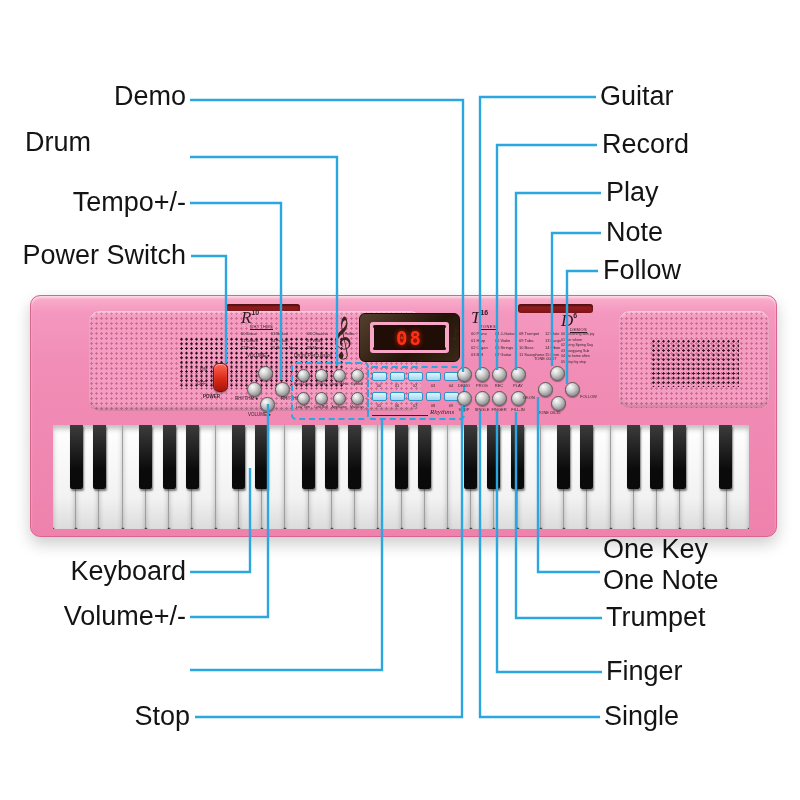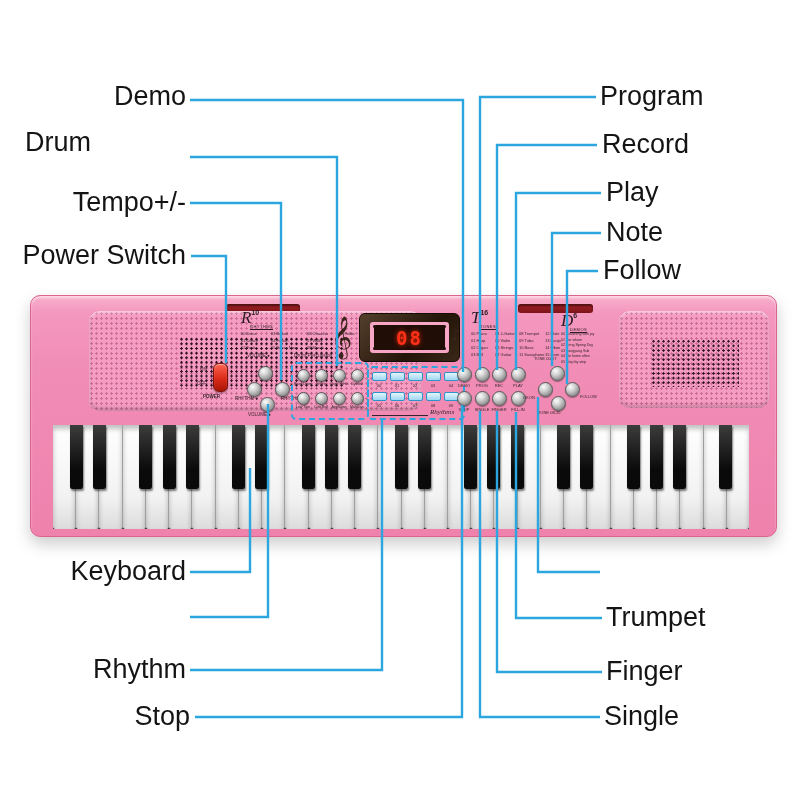--- a/index.html
+++ b/index.html
@@ -74,30 +74,34 @@
 
 <div id="stage">
 
   <div class="lbl r" style="right:614px;top:97px">Demo</div>
   <div class="lbl" style="left:25px;top:143px">
       <div>Drum</div>
   </div>
   <div class="lbl r" style="right:614px;top:256px">Power Switch</div>
   <div class="lbl r" style="right:614px;top:203px">Tempo+/-</div>
 
-  <div class="lbl" style="left:600px;top:97px">Program</div>
+  <div class="lbl" style="left:600px;top:97px">Guitar</div>
   <div class="lbl" style="left:602px;top:145px">Record</div>
   <div class="lbl" style="left:606px;top:193px">Play</div>
   <div class="lbl" style="left:606px;top:233px">Note</div>
   <div class="lbl" style="left:603px;top:271px">Follow</div>
 
   <div class="lbl r" style="right:614px;top:572px">Keyboard</div>
-  <div class="lbl r" style="right:614px;top:670px">Rhythm</div>
+  <div class="lbl r" style="right:614px;top:617px">Volume+/-</div>
   <div class="lbl r" style="right:610px;top:717px">Stop</div>
 
+  <div class="lbl" style="left:603px;top:565px">
+      <div>One Key</div>
+      <div>One Note</div>
+  </div>
   <div class="lbl" style="left:606px;top:618px">Trumpet</div>
   <div class="lbl" style="left:606px;top:672px">Finger</div>
   <div class="lbl" style="left:604px;top:717px">Single</div>
 
   <div id="kbody">
 
     <div class="slot" style="left:195px;width:74px"></div>
     <div class="slot" style="left:487px;width:75px"></div>
 
     <div class="grille" style="left:58px;top:15px;width:332px;height:100px">

